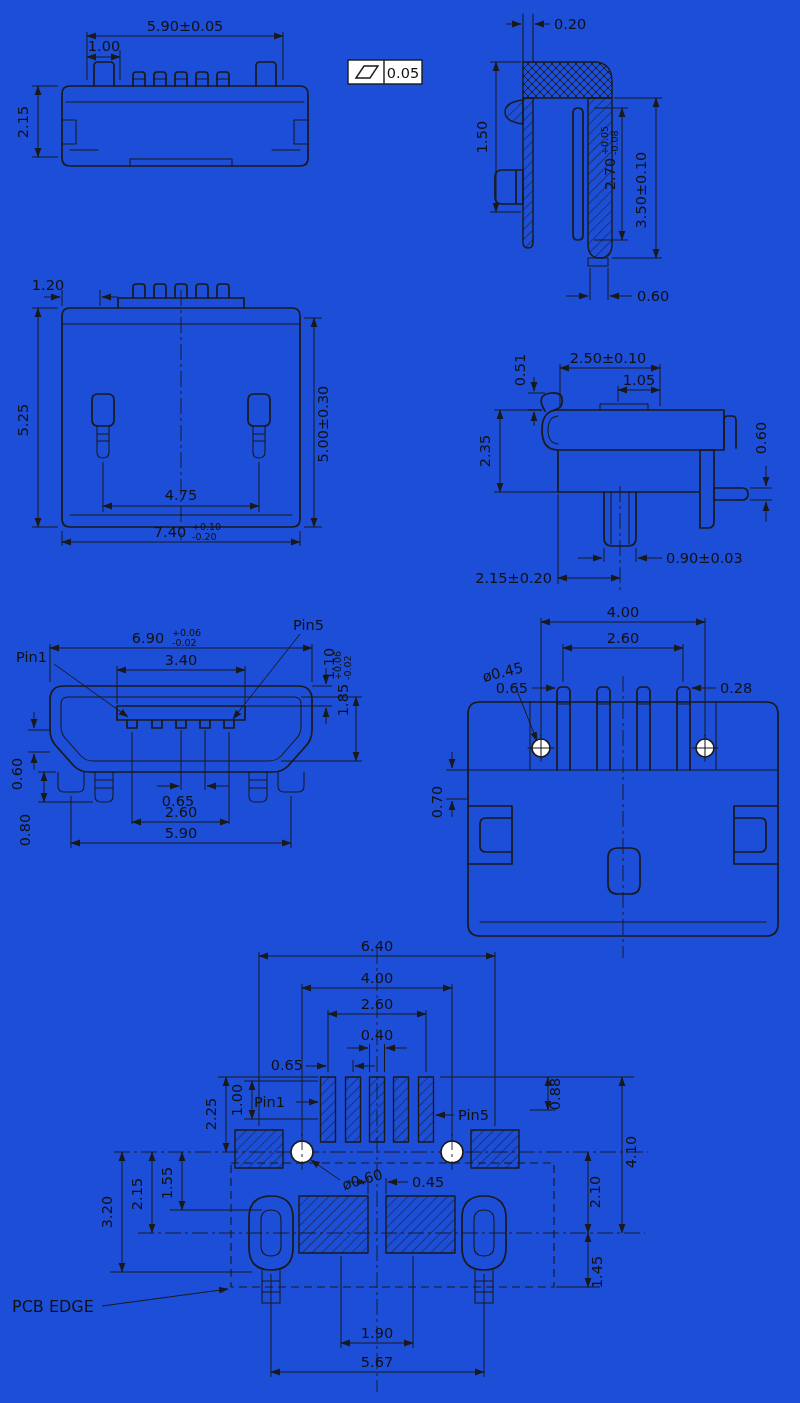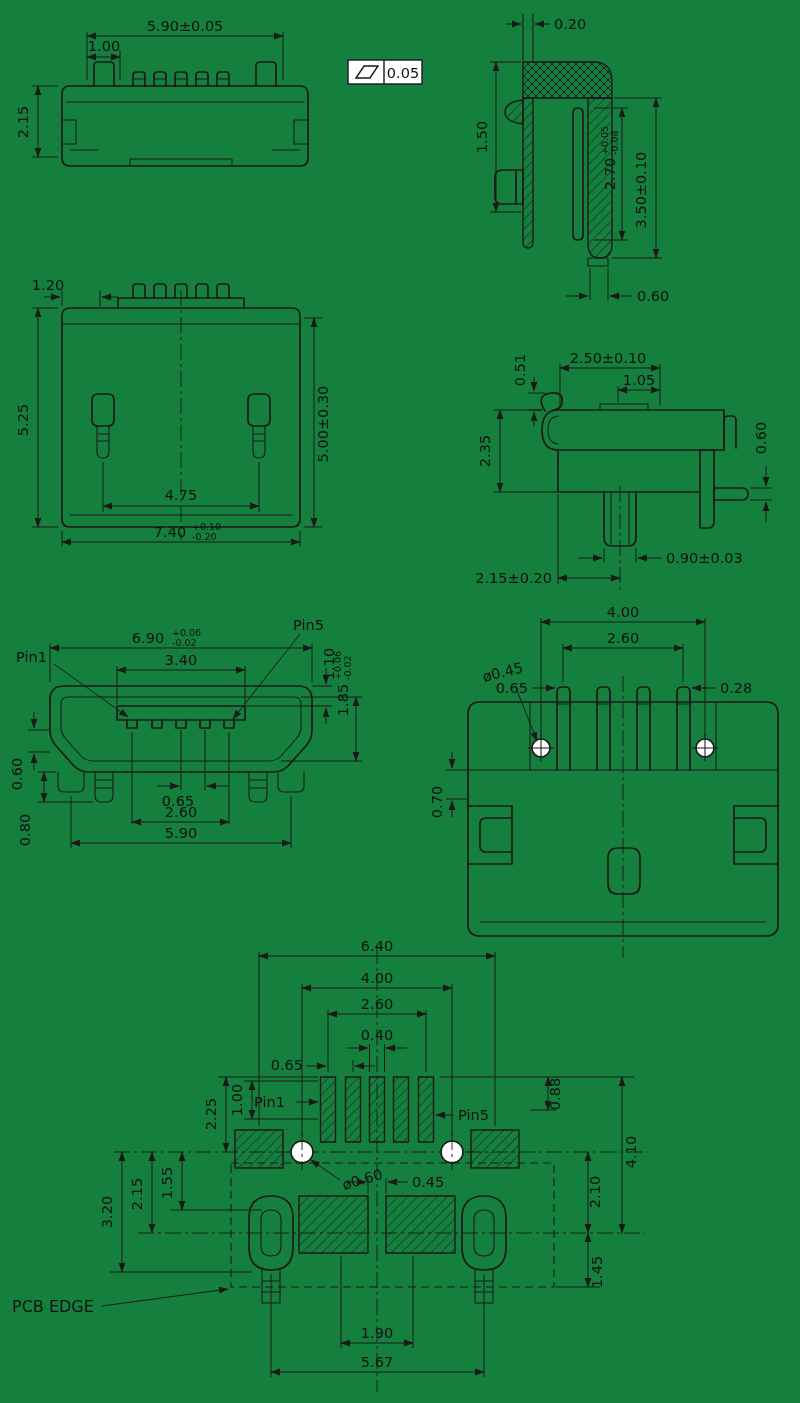--- a/index.html
+++ b/index.html
@@ -1,16 +1,16 @@
 <!DOCTYPE html>
 <html><head>
 <meta charset="utf-8">
 <style>
   html,body{margin:0;padding:0;background:#fff}
-  .sheet{width:800px;height:1403px;background:#15803d;position:relative;overflow:hidden}
+  .sheet{width:800px;height:1403px;background:#1d4ed8;position:relative;overflow:hidden}
   svg{display:block}
   .ol{fill:none;stroke:#1a1a1a;stroke-width:1.7;stroke-linejoin:round;stroke-linecap:round}
   .olt{fill:none;stroke:#1a1a1a;stroke-width:1.05;stroke-linejoin:round;stroke-linecap:round}
   .fh{fill:url(#hatch);stroke:#1a1a1a;stroke-width:1.4;stroke-linejoin:round}
   .fx{fill:url(#xhatch);stroke:#1a1a1a;stroke-width:1.4;stroke-linejoin:round}
   .wh{fill:#ffffff;stroke:#1a1a1a;stroke-width:1.6}
   .dim{stroke:#1a1a1a;stroke-width:1;fill:none}
   .cl{stroke:#1a1a1a;stroke-width:.9;fill:none;stroke-dasharray:16 4 3 4}
   .dash{stroke:#1a1a1a;stroke-width:1.1;fill:none;stroke-dasharray:8 5}
   text{font-family:"DejaVu Sans","Liberation Sans",sans-serif;font-size:14.5px;fill:#111}

